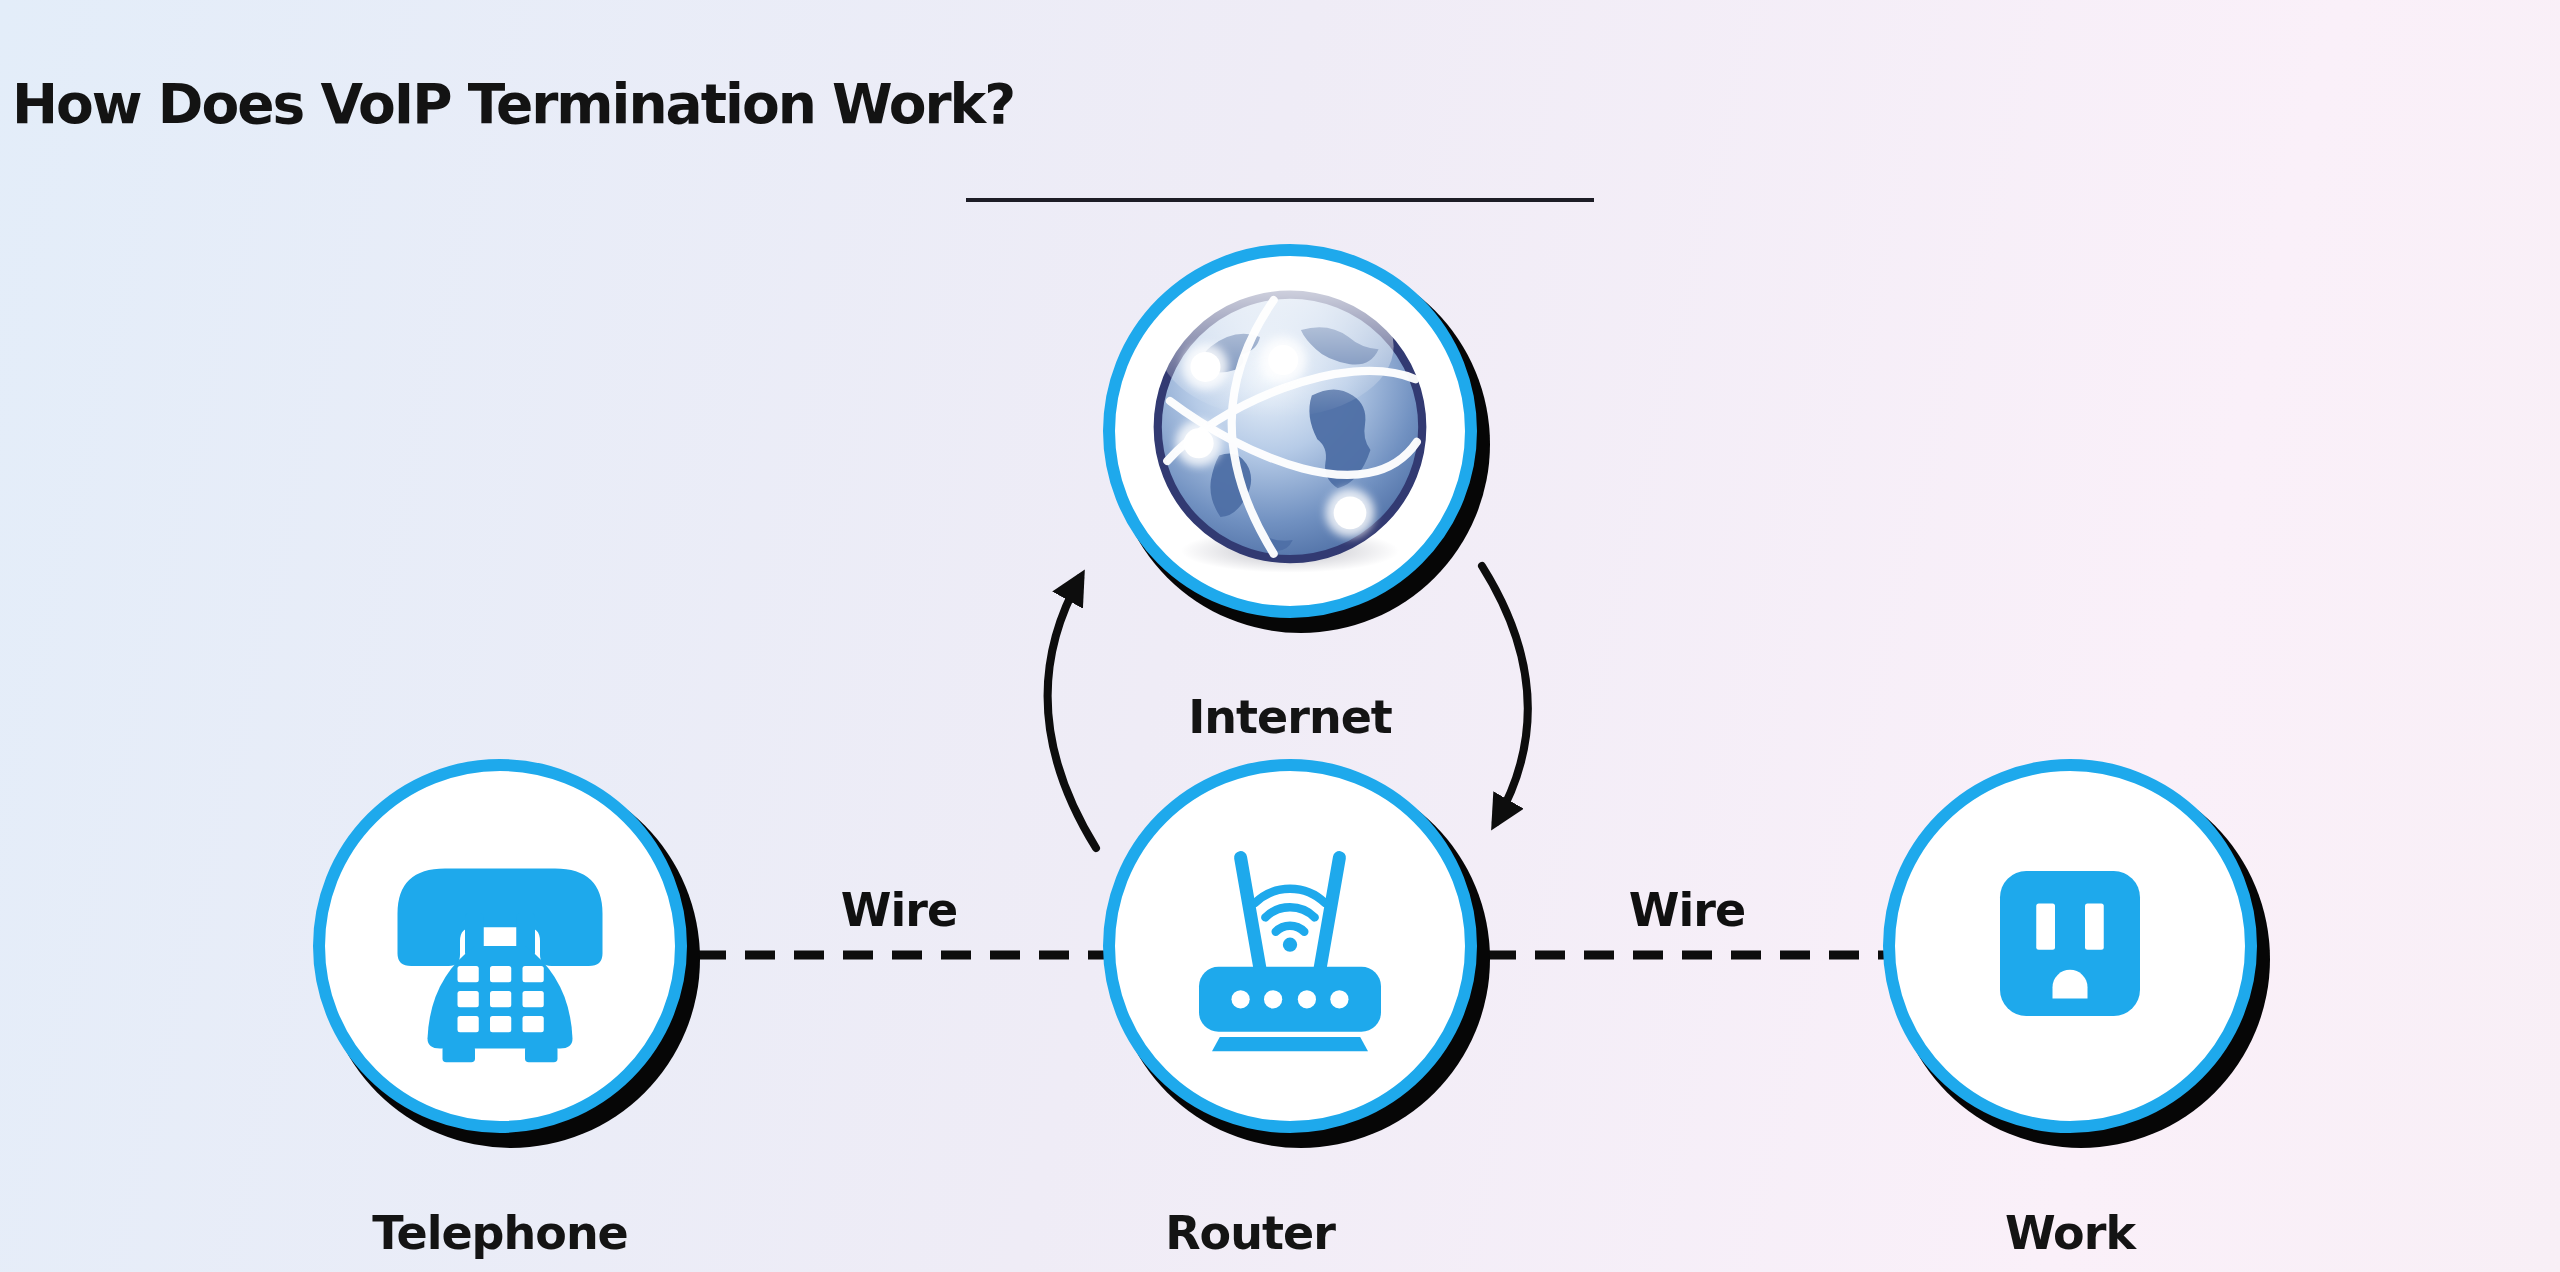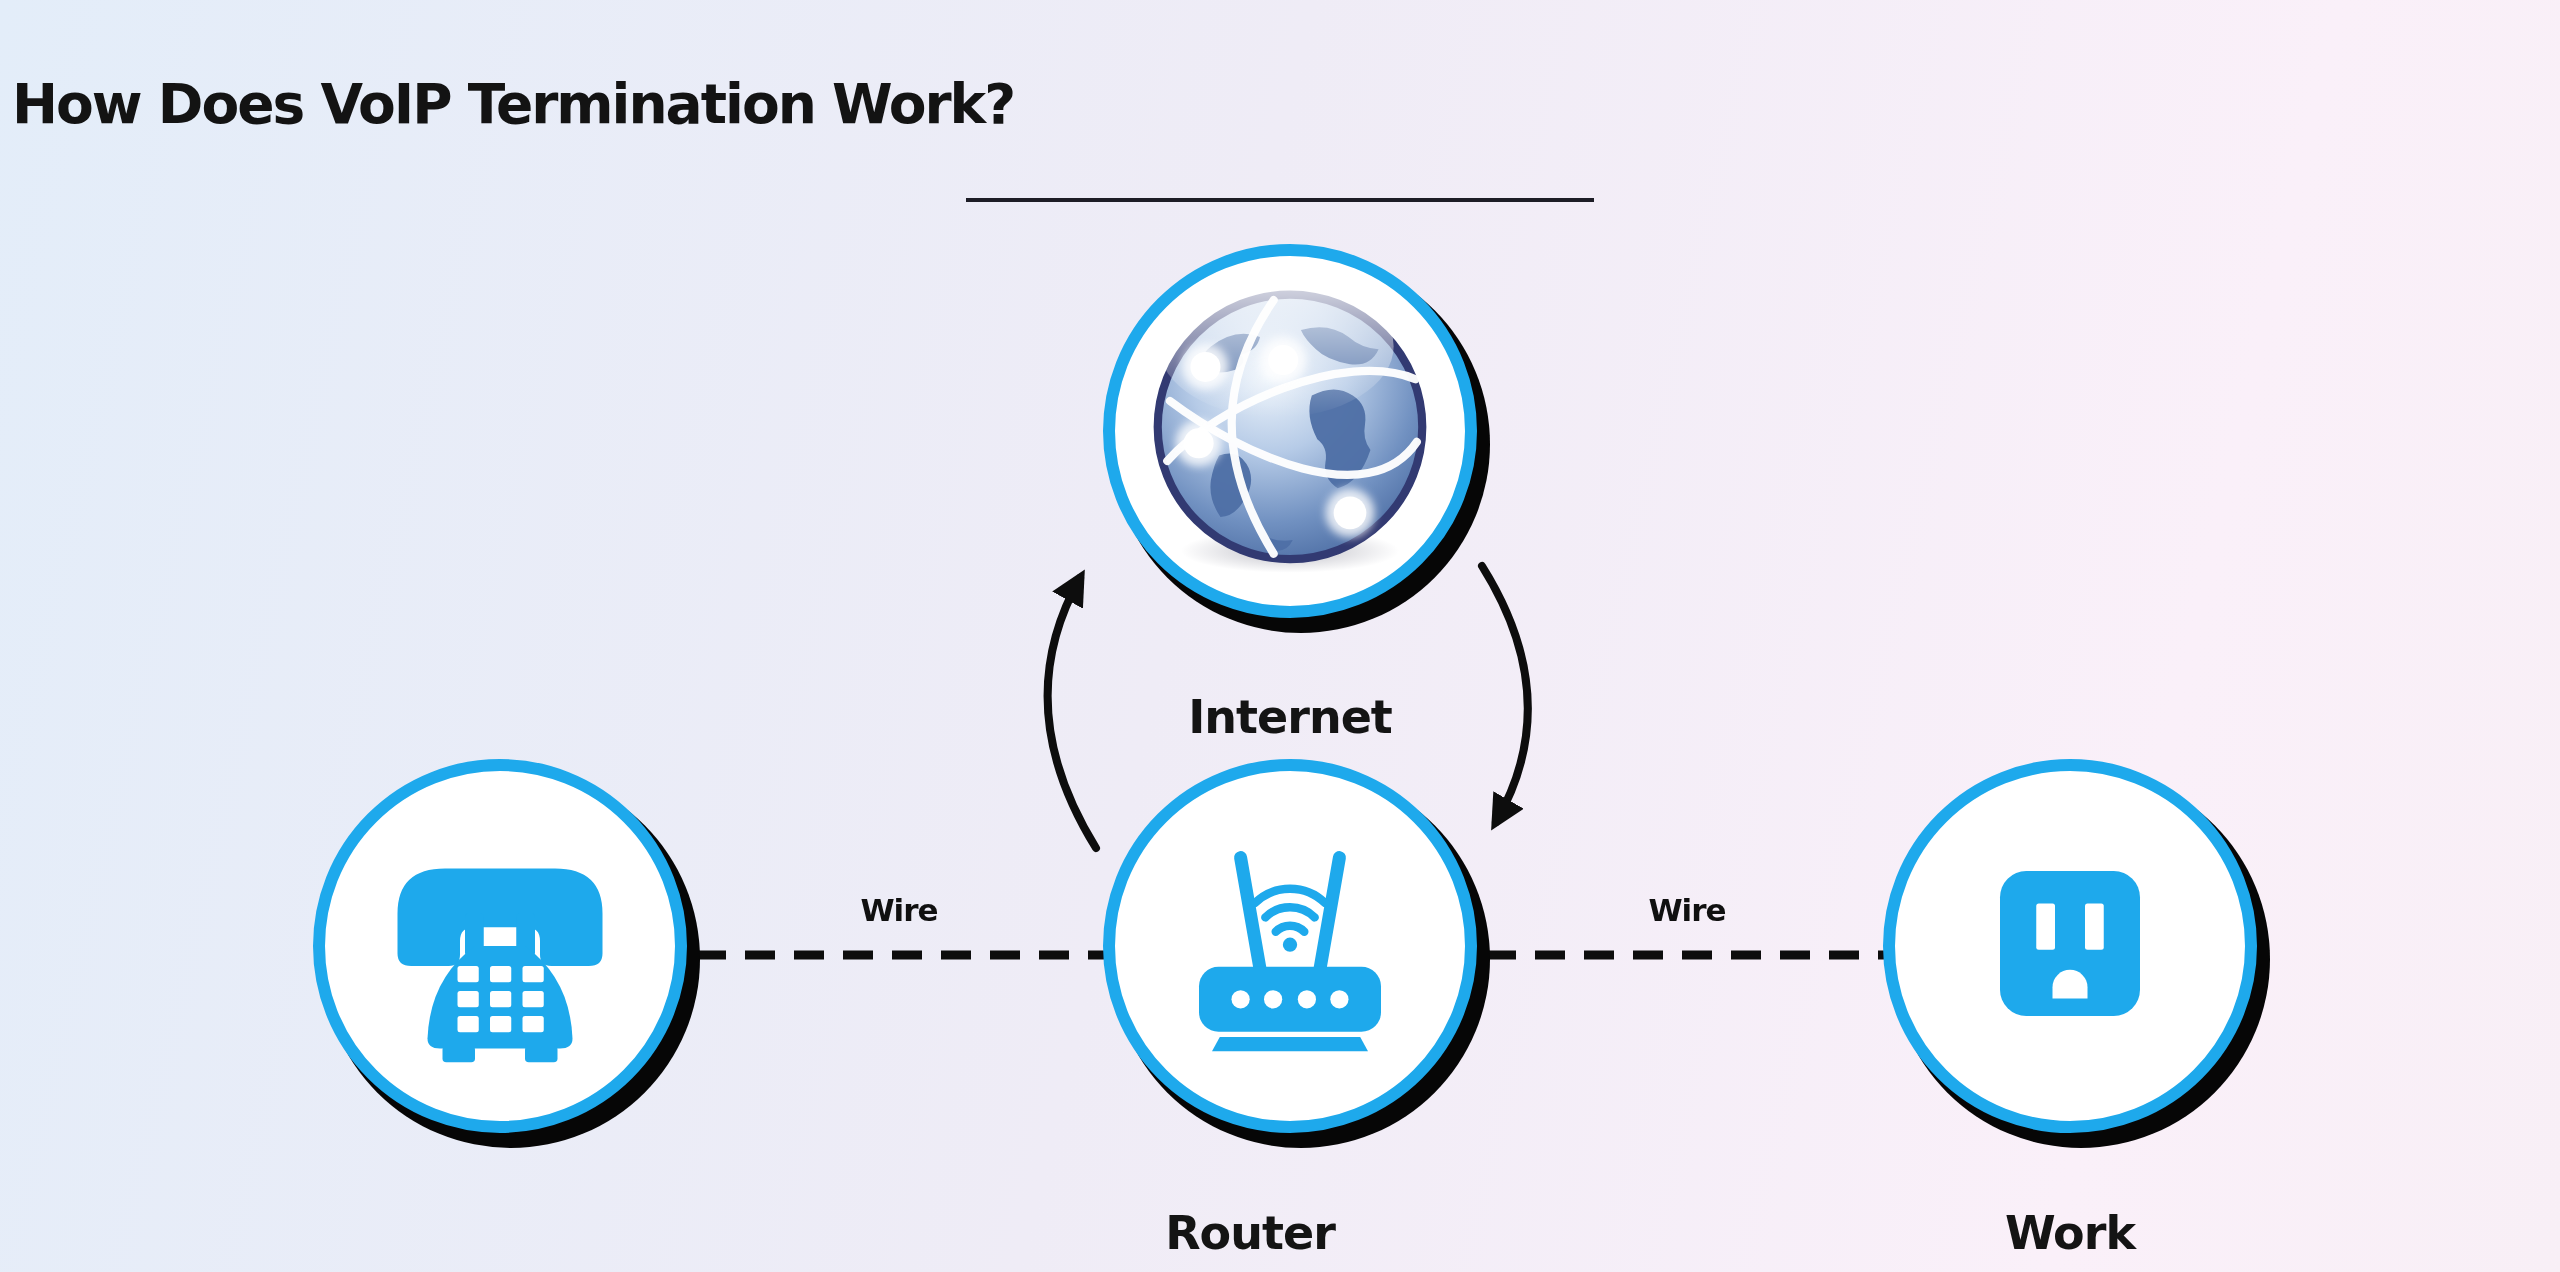--- a/index.html
+++ b/index.html
@@ -63,21 +63,21 @@
     font-weight: bold;
     letter-spacing: -1px;
     color: #141414;
     white-space: nowrap;
     margin-top: 20px;
   }
   .wire-label {
     position: absolute;
     z-index: 3;
     transform: translate(-50%, -50%);
-    font-size: 31px;
+    font-size: 46px;
     font-weight: bold;
     letter-spacing: -1px;
     color: #101010;
     white-space: nowrap;
   }
   
   #node-internet  { left: 1103px; top: 244px; }
   #node-telephone { left: 313px;  top: 759px; }
   #node-router    { left: 1103px; top: 759px; }
   #node-plug      { left: 1883px; top: 759px; }
@@ -227,18 +227,19 @@
       <rect x="44" y="40" width="112" height="116" rx="21" style="fill:var(--accent,#1ea9ec)"></rect>
       <g fill="#ffffff">
         <rect x="73" y="66" width="15" height="37" rx="2"></rect>
         <rect x="112" y="66" width="15" height="37" rx="2"></rect>
         <path d="M86,142 v-9 a14,14 0 0 1 28,0 v9 z"></path>
       </g>
     </svg>
   </div>
 
   <div class="node-label" id="label-internet">Internet</div>
+  <div class="node-label" id="label-telephone">Telephone</div>
   <div class="node-label" id="label-router">Router</div>
   <div class="node-label" id="label-plug">Work</div>
   <div class="wire-label" id="label-wire-left">Wire</div>
   <div class="wire-label" id="label-wire-right">Wire</div>
 
 </div>
 
 </body></html>

